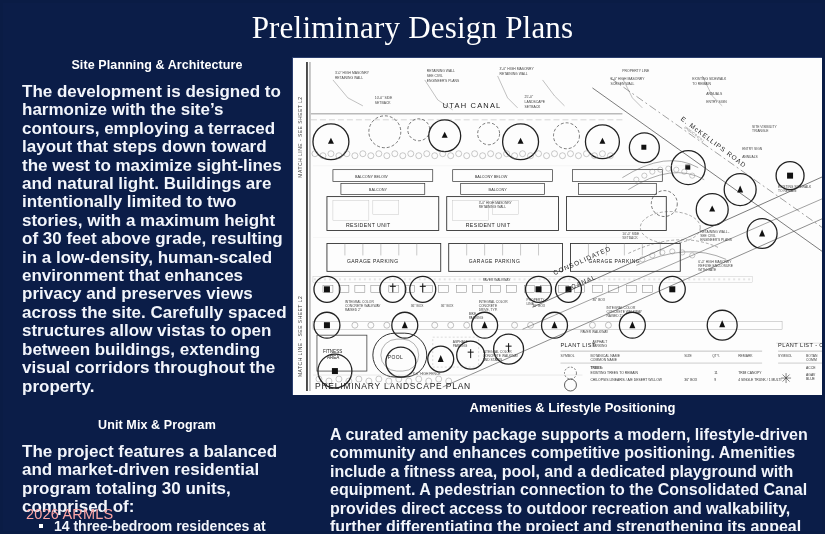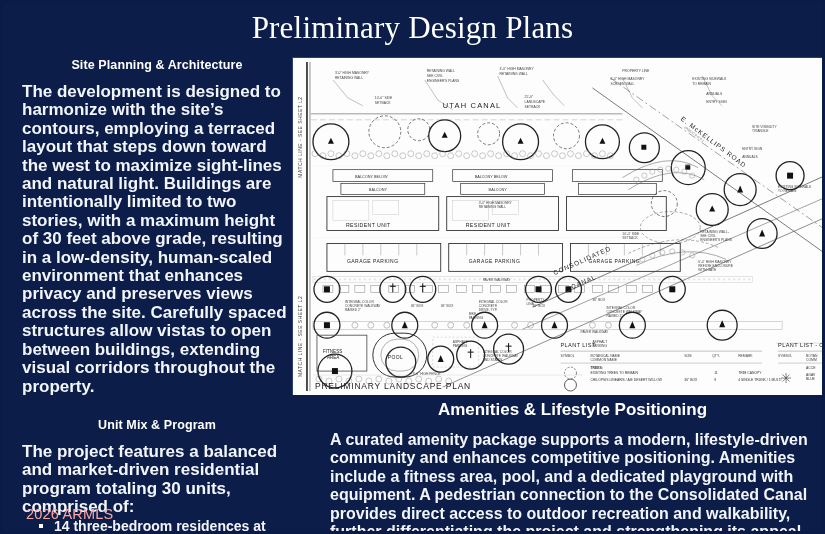--- a/index.html
+++ b/index.html
@@ -101,21 +101,21 @@
 
   
   .br-col {
     position: absolute;
     left: 330px; top: 400px;
     width: 485px;
     color: #ffffff;
   }
   .br-head {
     text-align: center;
-    font-size: 17px;
+    font-size: 13px;
     font-weight: bold;
     margin-bottom: 11px;
   }
   .br-txt {
     font-size: 16px;
     font-weight: bold;
     line-height: 18.4px;
     color: #f2f5fb;
   }
 </style>

